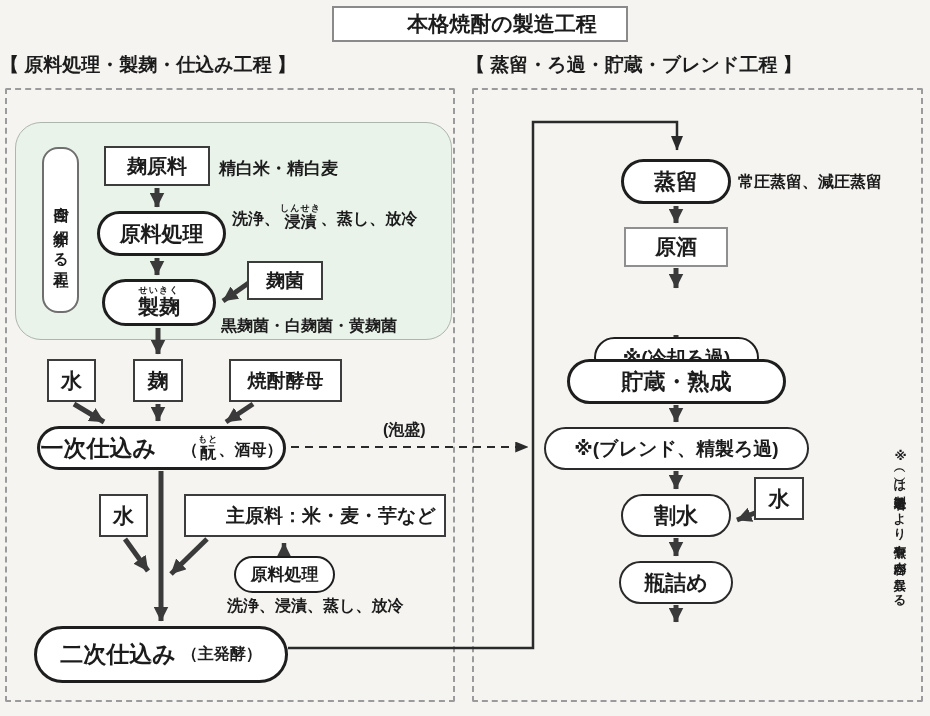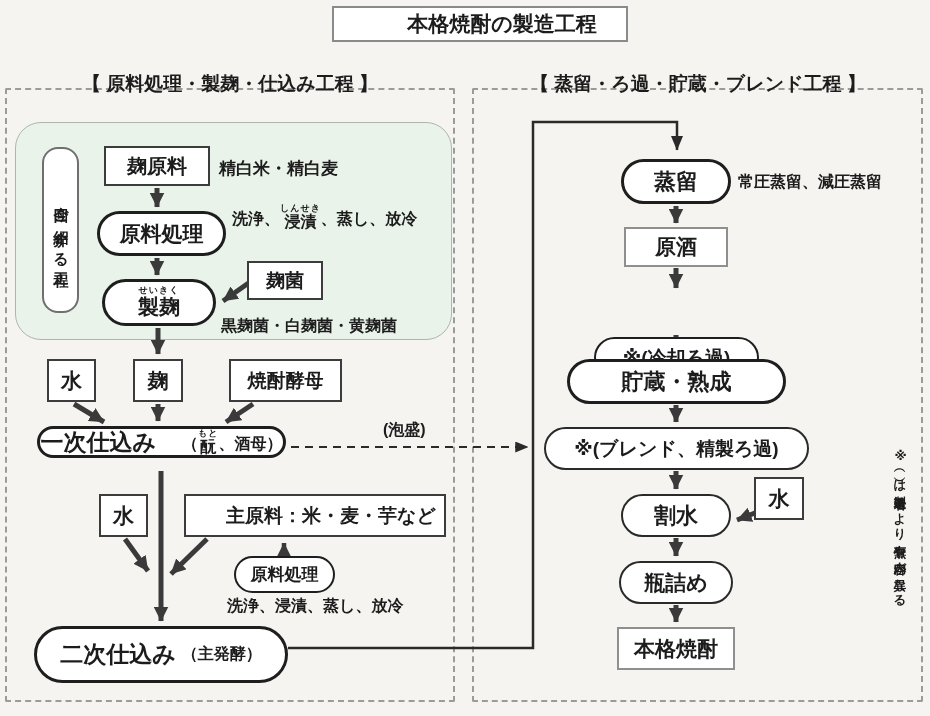--- a/index.html
+++ b/index.html
@@ -20,21 +20,21 @@
   .b-thin{border:2px solid #2a2a2a;}
   .bold{font-weight:700;}
   .note{position:absolute;font-weight:700;color:#1c1c1c;white-space:nowrap;z-index:2;}
   .rubywrap{display:inline-flex;flex-direction:column;align-items:center;line-height:1;vertical-align:bottom;}
   .rt{font-size:9px;font-weight:700;letter-spacing:1px;line-height:1;margin-bottom:1px;}
   .colstack{display:flex;flex-direction:column;align-items:center;line-height:1.05;}
   .vert{writing-mode:vertical-rl;text-orientation:mixed;}
   .sub{font-size:16px;font-weight:700;margin-left:6px;display:inline-flex;align-items:flex-end;}
   svg.flow{position:absolute;left:0;top:0;z-index:1;}
   .title-box{position:absolute;left:332px;top:6px;width:296px;height:36px;background:#ffffff;border:2px solid #8a8a8a;display:flex;align-items:center;justify-content:center;font-size:21px;font-weight:700;z-index:2;padding-left:44px;}
-  .sec-head{position:absolute;top:71px;font-size:19px;font-weight:700;text-align:center;white-space:nowrap;z-index:2;}
+  .sec-head{position:absolute;top:52px;font-size:19px;font-weight:700;text-align:left;white-space:nowrap;z-index:2;}
 </style>
 </head>
 <body>
 
 <div class="canvas">
 
   <div class="title-box">本格焼酎の製造工程</div>
 
   <div class="sec-head" style="left:0;width:460px;">【 原料処理・製麹・仕込み工程 】</div>
   <div class="sec-head" style="left:466px;width:464px;">【 蒸留・ろ過・貯蔵・ブレンド工程 】</div>
@@ -104,21 +104,21 @@
       </span>
   </div>
 
   <div class="node rect bold" style="left:247px;top:261px;width:76px;height:39px;font-size:19px;">麹菌</div>
   <div class="note" style="left:221px;top:304px;font-size:16px;margin-top:12px;">黒麹菌・白麹菌・黄麹菌</div>
 
   <div class="node rect bold" style="left:47px;top:359px;width:49px;height:43px;font-size:21px;">水</div>
   <div class="node rect bold" style="left:133px;top:359px;width:50px;height:43px;font-size:21px;">麹</div>
   <div class="node rect bold" style="left:229px;top:359px;width:113px;height:43px;font-size:19px;">焼酎酵母</div>
 
-  <div class="node stadium b-thick" style="left:37px;top:426px;width:249px;height:32px;gap:20px;">
+  <div class="node stadium b-thick" style="left:37px;top:426px;width:249px;height:44px;gap:20px;">
     <span class="bold" style="font-size:23px;">一次仕込み</span>
     <span class="sub">
         <span>（</span>
         <span class="rubywrap">
           <span class="rt">もと</span>
           <span>酛</span>
         </span>
         <span>、酒母）</span>
       </span>
   </div>
@@ -144,17 +144,16 @@
 
   <div class="node stadium b-thick bold" style="left:567px;top:359px;width:219px;height:45px;font-size:22px;">貯蔵・熟成</div>
 
   <div class="node stadium b-thin bold" style="left:544px;top:427px;width:265px;height:43px;font-size:19px;">※(ブレンド、精製ろ過)</div>
 
   <div class="node stadium b-thin bold" style="left:621px;top:494px;width:110px;height:43px;font-size:22px;">割水</div>
   <div class="node rect bold" style="left:754px;top:477px;width:50px;height:43px;font-size:21px;">水</div>
 
   <div class="node stadium b-thin bold" style="left:619px;top:561px;width:114px;height:43px;font-size:21px;">瓶詰め</div>
 
-  <div class="node rect-light bold" style="left:617px;top:627px;width:118px;height:43px;font-size:21px;">本格焼酎</div>
 
   <div class="abs vert" style="left:891px;top:448px;height:258px;font-size:12.5px;font-weight:600;letter-spacing:1px;z-index:2;">※（ ）は製造者により有無や内容が異なる</div>
 
 </div>
 
 </body></html>

